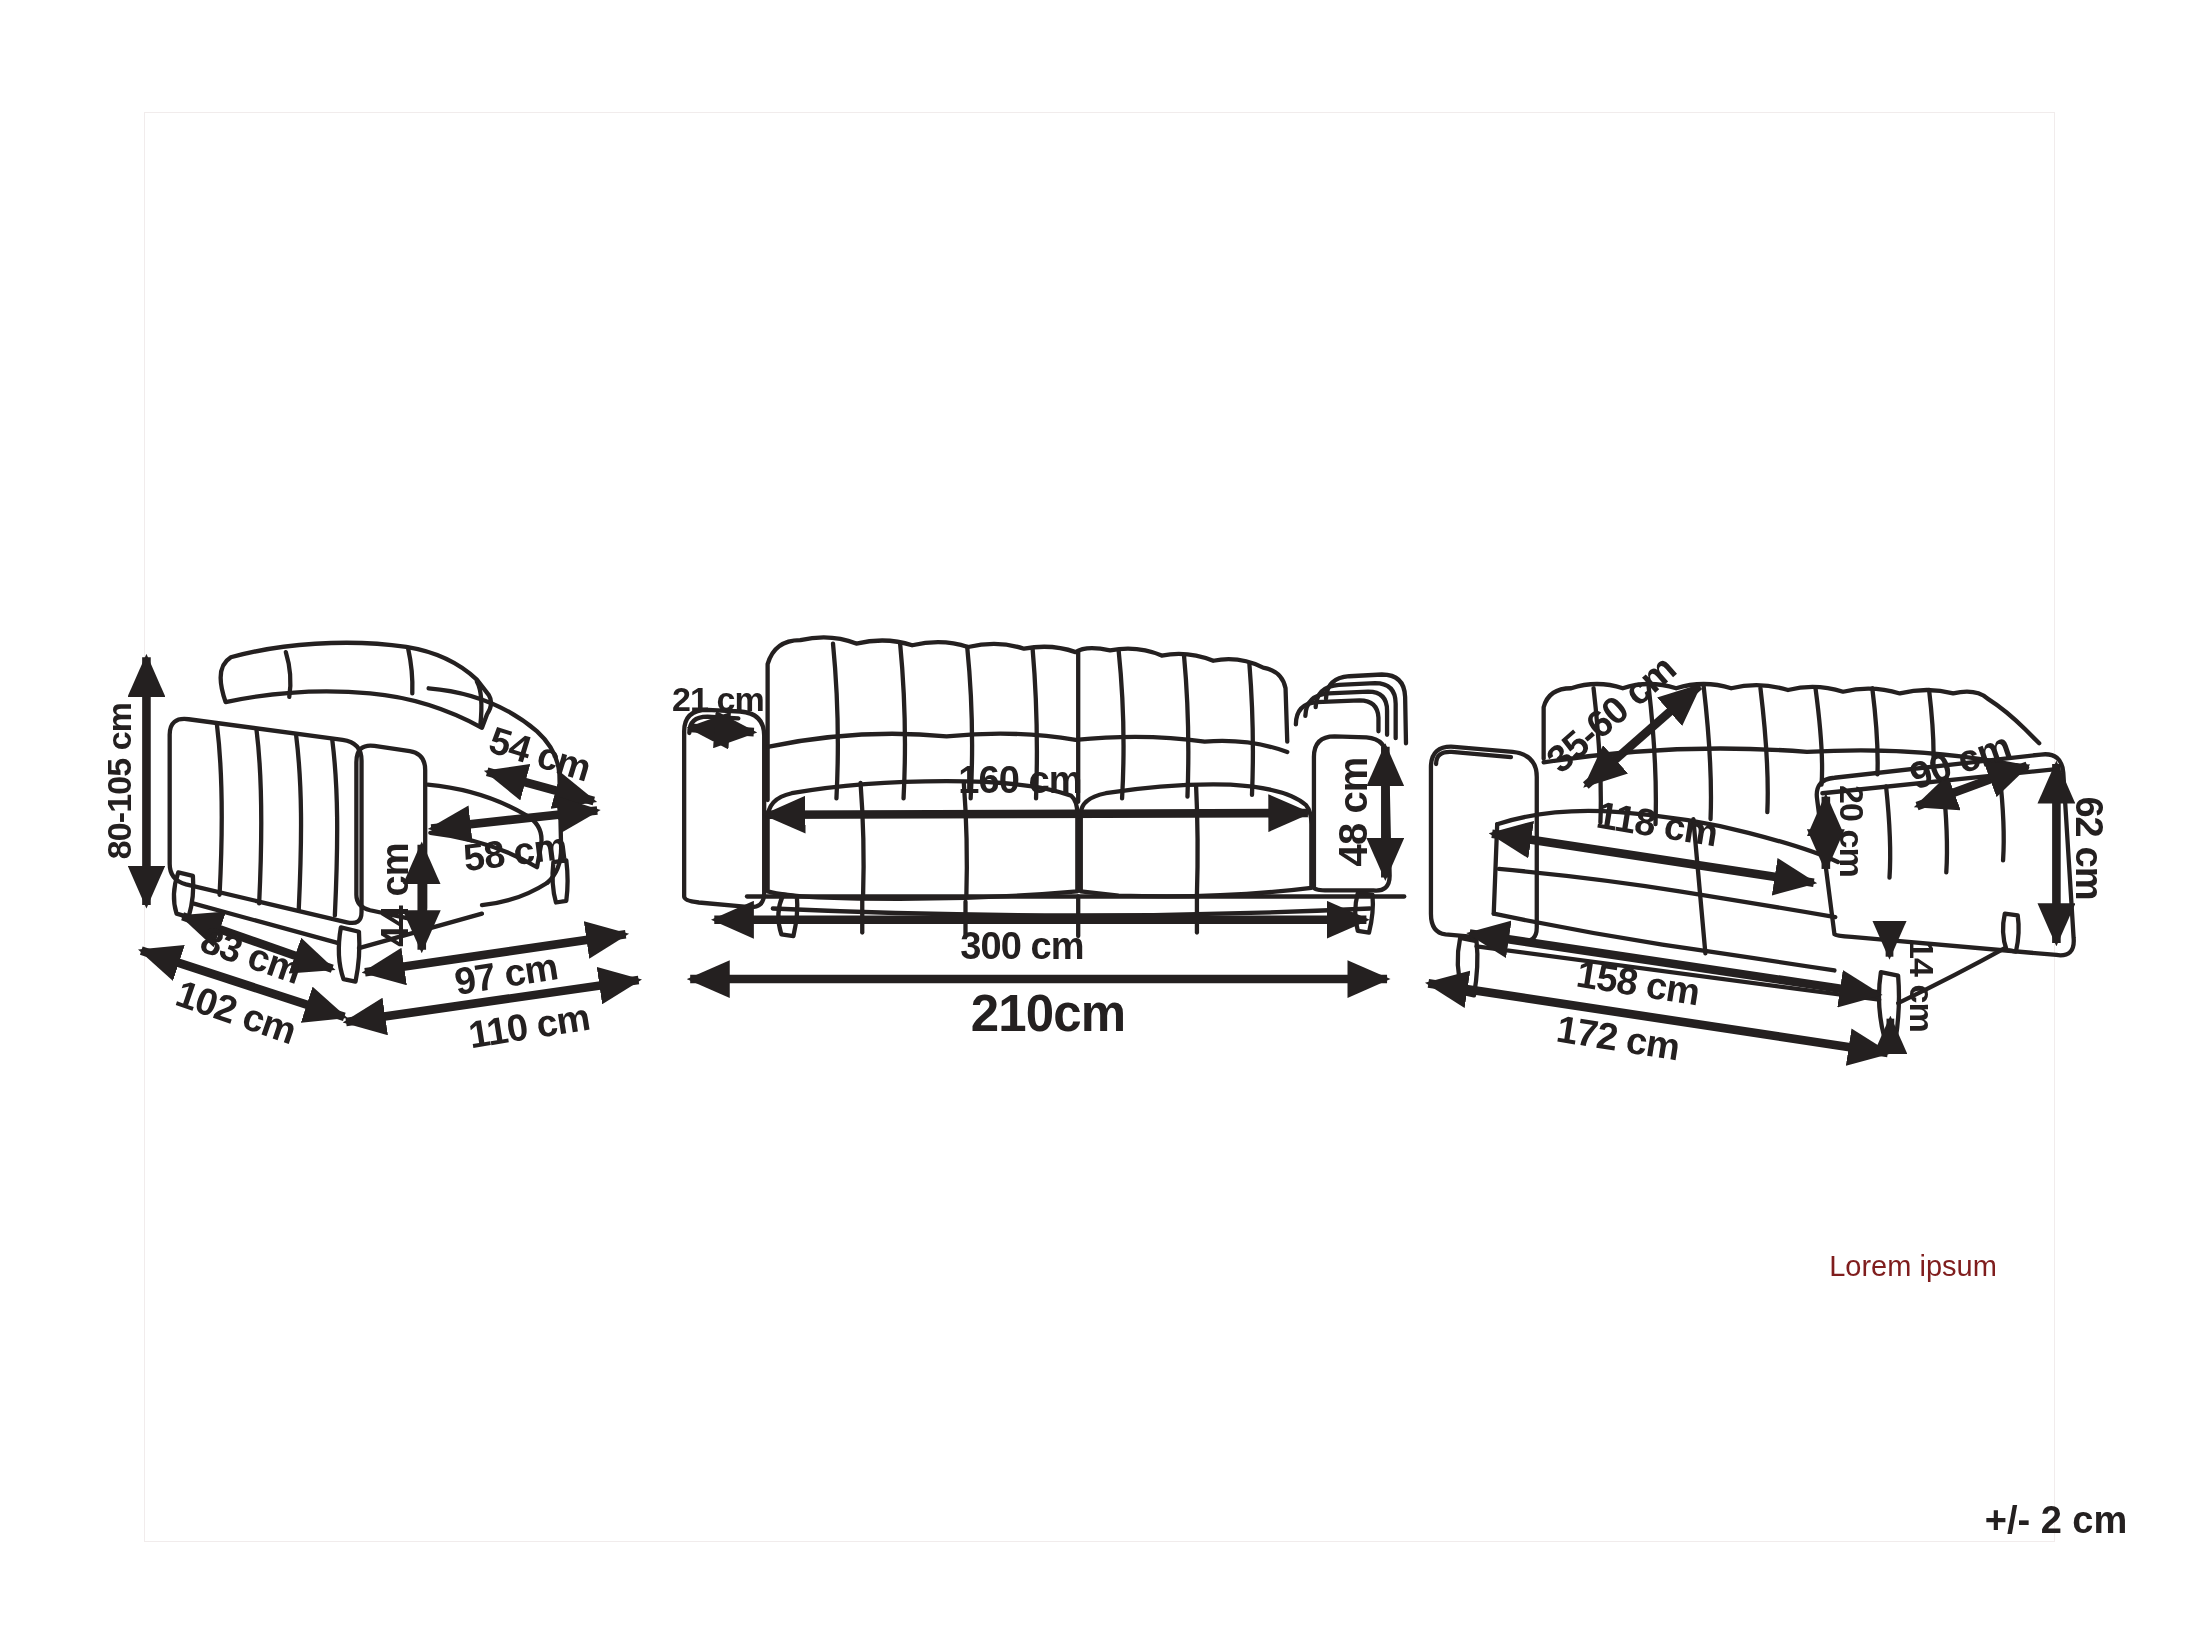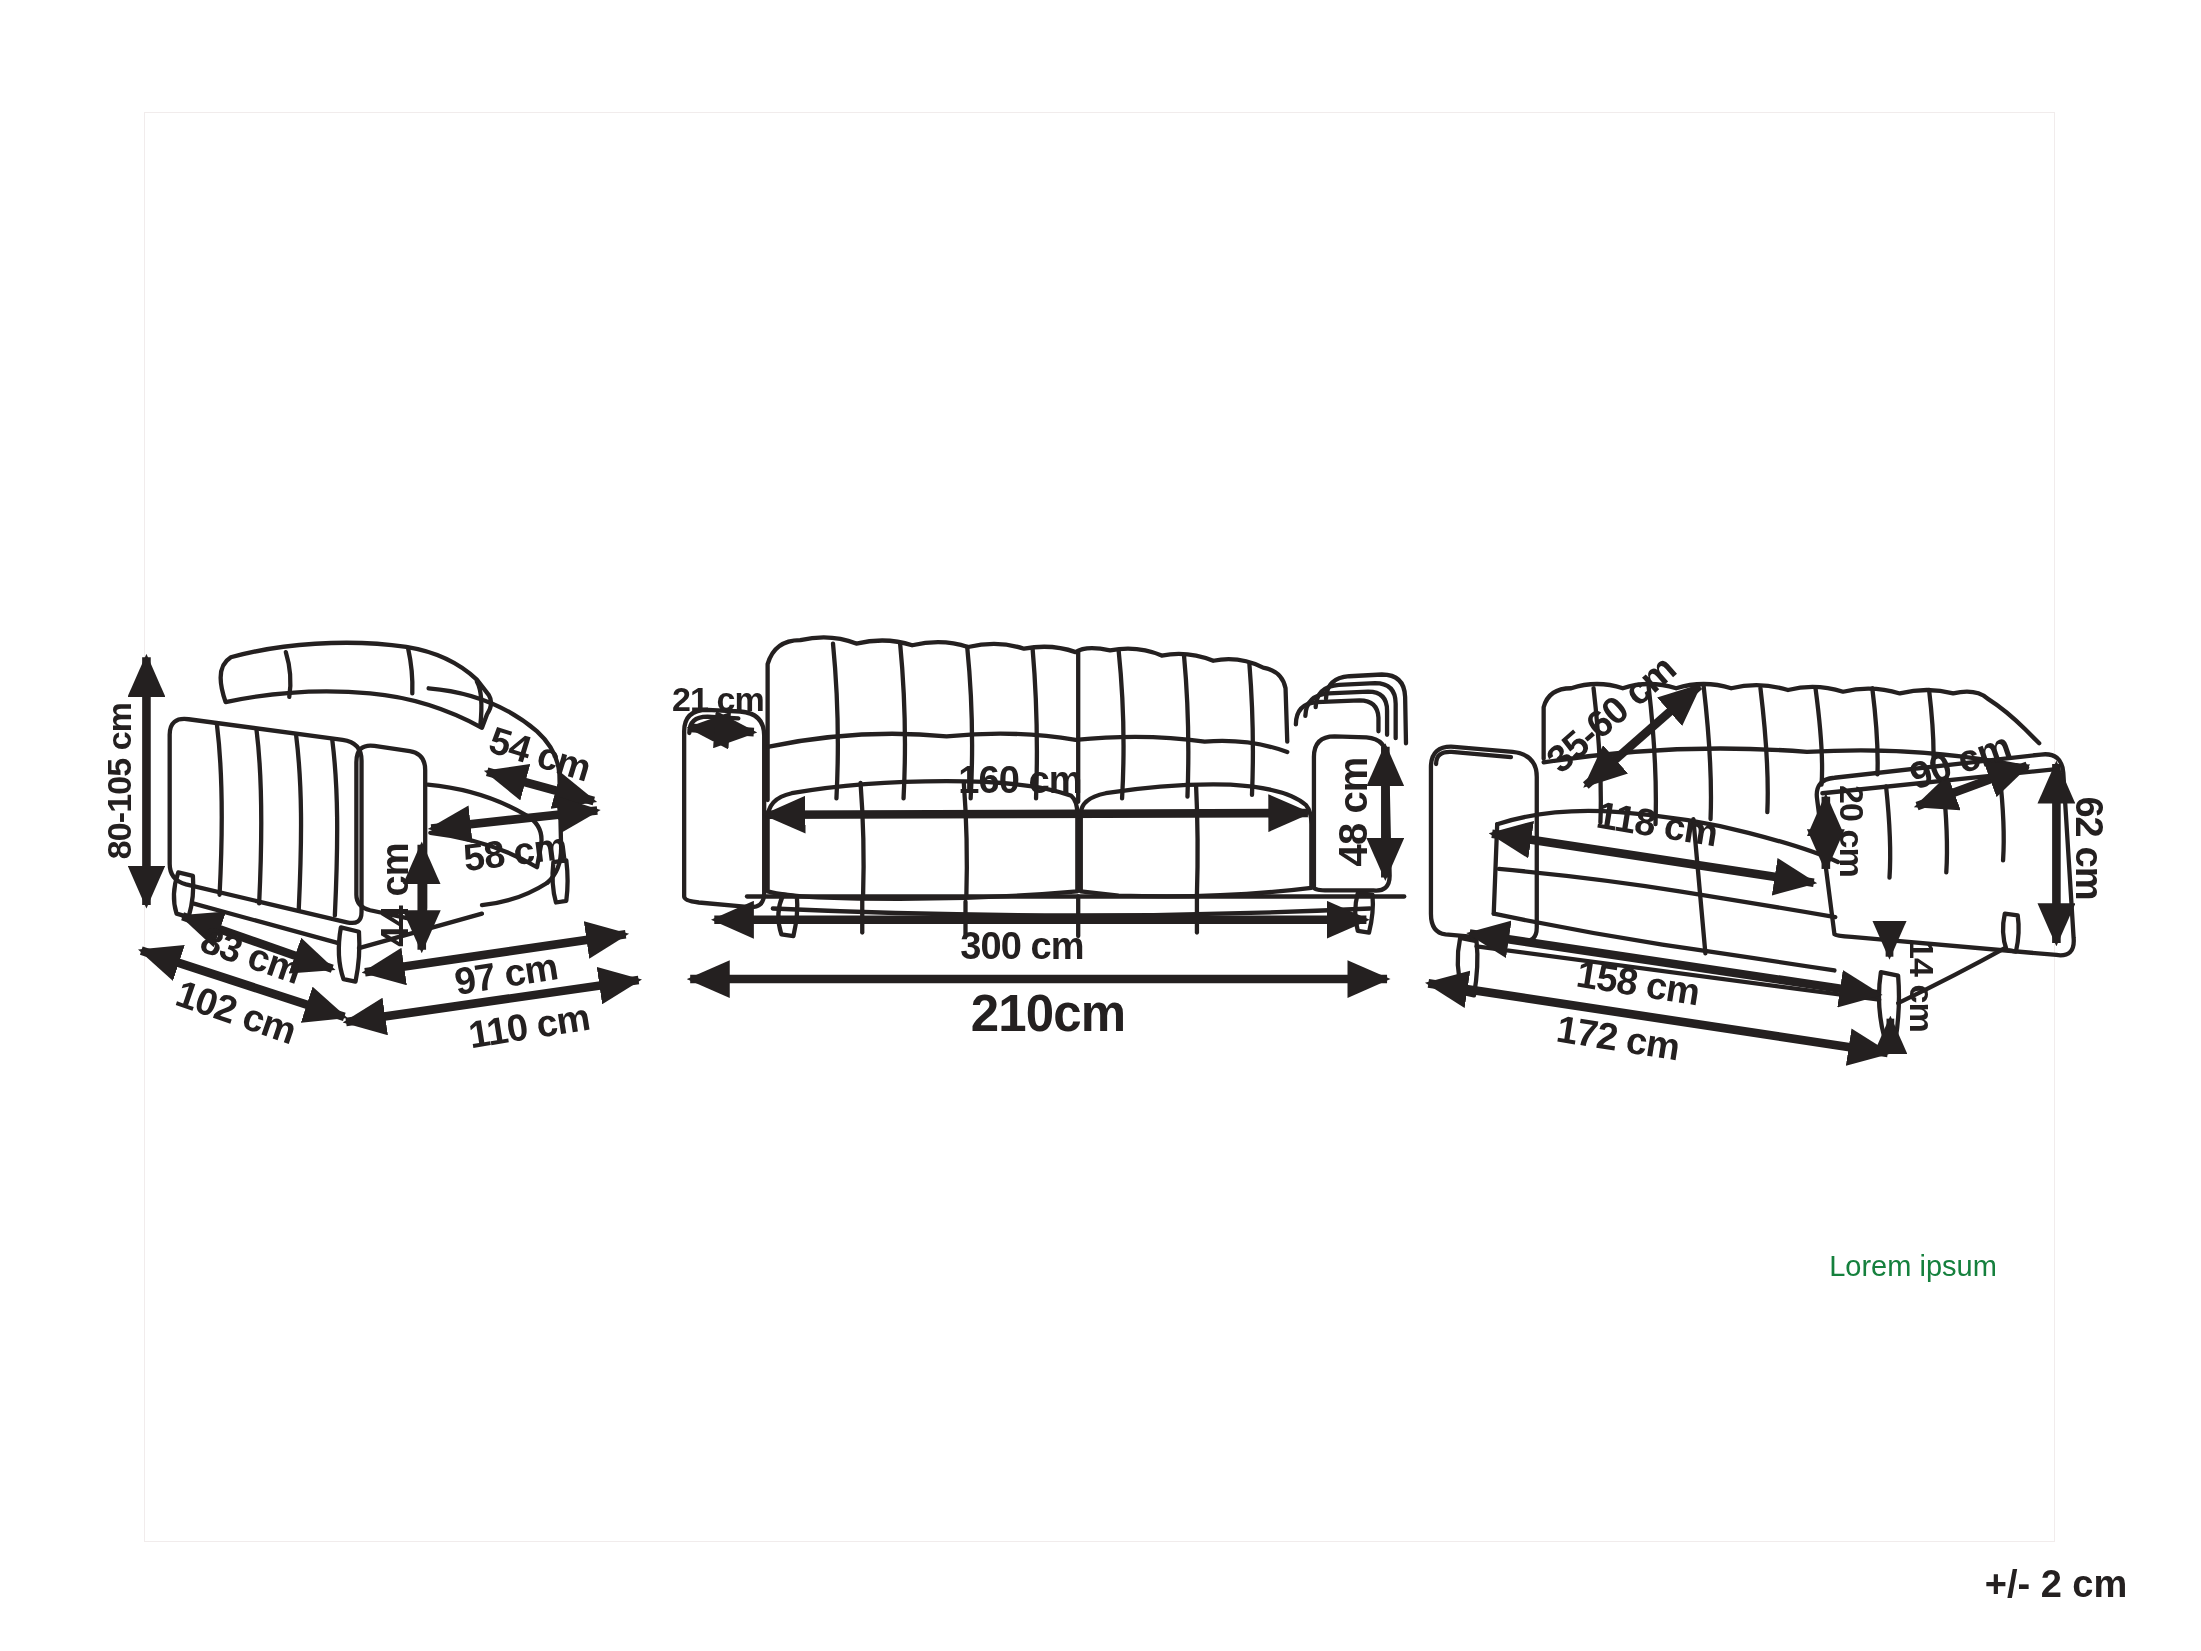--- a/index.html
+++ b/index.html
@@ -4,21 +4,21 @@
 <style>
   html,body{margin:0;padding:0;background:#ffffff;}
   #stage{position:relative;width:2202px;height:1651px;background:#ffffff;overflow:hidden;
          font-family:"Liberation Sans",sans-serif;}
   #frame{position:absolute;left:144px;top:112px;width:1909px;height:1428px;
          border:1.7px solid #f1ecec;pointer-events:none;}
   svg.art{position:absolute;left:0;top:0;}
   .dim{position:absolute;font-weight:700;color:#242020;white-space:nowrap;
        letter-spacing:-0.9px;line-height:1;
        transform:translate(-50%,-50%) rotate(var(--r,0deg));}
-  .note{position:absolute;color:#15803d;font-weight:400;white-space:nowrap;
+  .note{position:absolute;color:#7f1d1d;font-weight:400;white-space:nowrap;
         transform:translate(-50%,-50%);}
   .tol{position:absolute;color:#242020;font-weight:700;white-space:nowrap;
        transform:translate(-50%,-50%);}
 </style>
 </head>
 <body>
 
 <div id="stage">
 
   <div id="frame"></div>
@@ -179,16 +179,16 @@
   <div class="dim" style="left:1611px;top:714px;--r:-41deg;font-size:38px">35-60 cm</div>
   <div class="dim" style="left:1657px;top:824px;--r:9deg;font-size:38px">118 cm</div>
   <div class="dim" style="left:1960px;top:761px;--r:-19deg;font-size:38px">90 cm</div>
   <div class="dim" style="left:1852px;top:831px;--r:90deg;font-size:34px">20 cm</div>
   <div class="dim" style="left:2089px;top:848px;--r:90deg;font-size:38px">62 cm</div>
   <div class="dim" style="left:1922px;top:986px;--r:90deg;font-size:34px">14 cm</div>
   <div class="dim" style="left:1638px;top:983px;--r:9deg;font-size:38px">158 cm</div>
   <div class="dim" style="left:1618px;top:1038px;--r:9deg;font-size:38px">172 cm</div>
 
   <div class="note" style="left:1913px;top:1266px;font-size:29px">Lorem ipsum</div>
-  <div class="tol" style="left:2056px;top:1584px;font-size:38px">+/- 2 cm</div>
+  <div class="tol" style="left:2056px;top:1520px;font-size:38px">+/- 2 cm</div>
 
 </div>
 
 
 </body></html>

